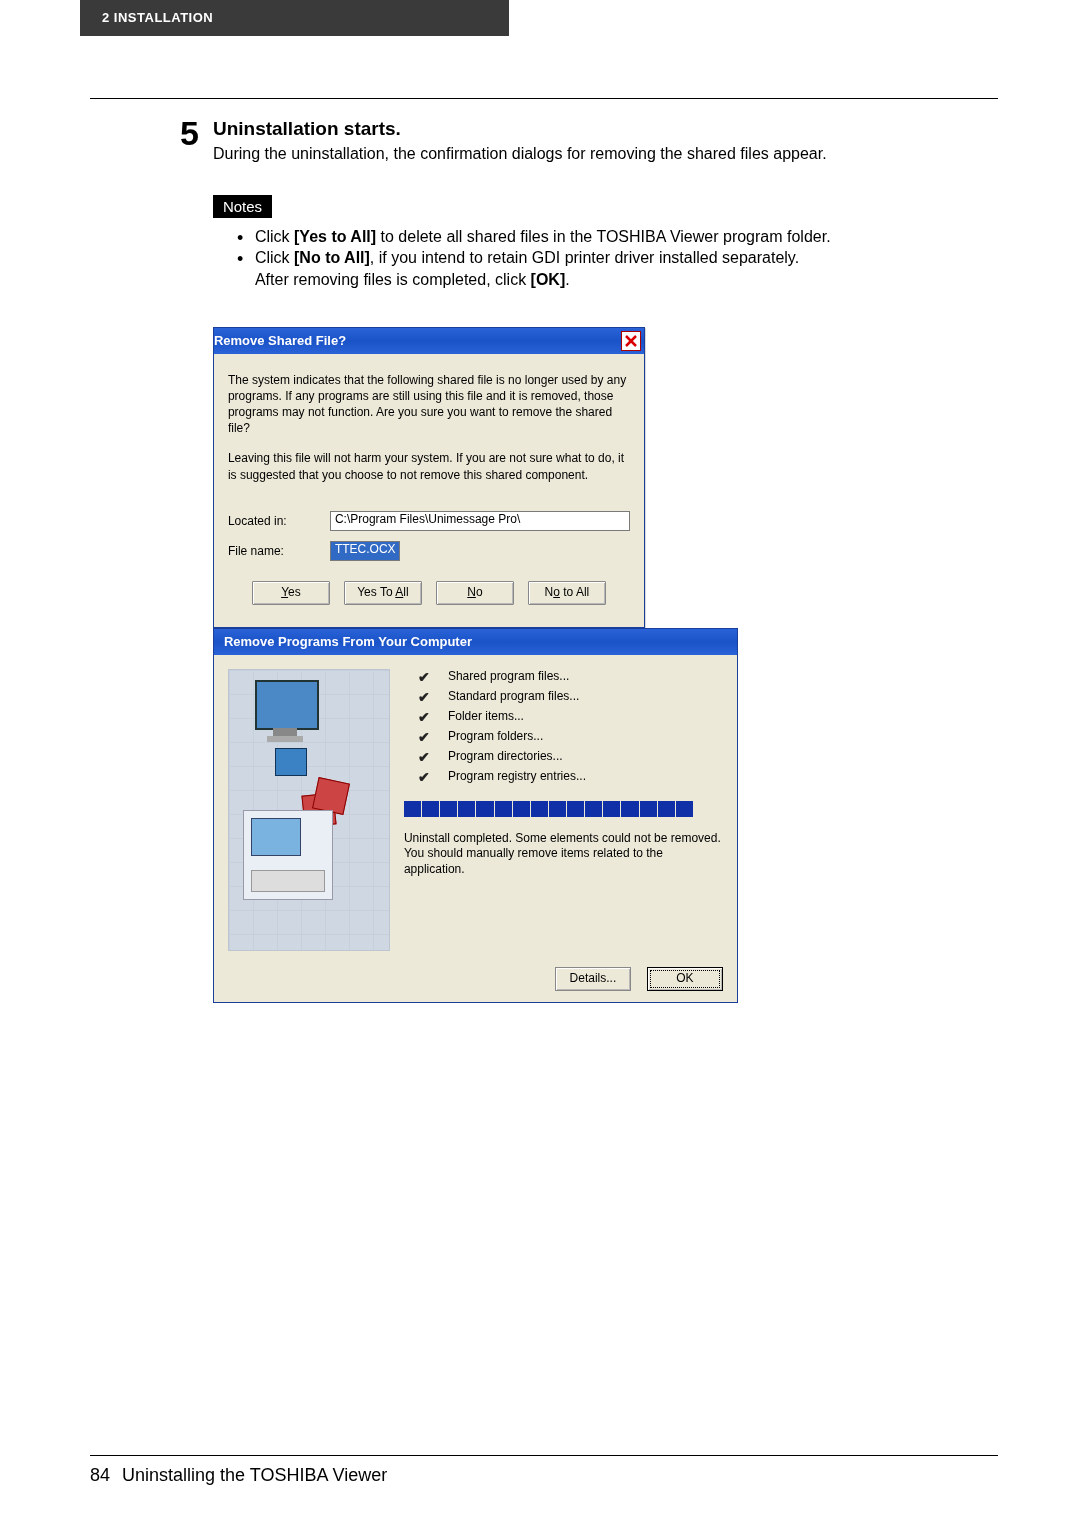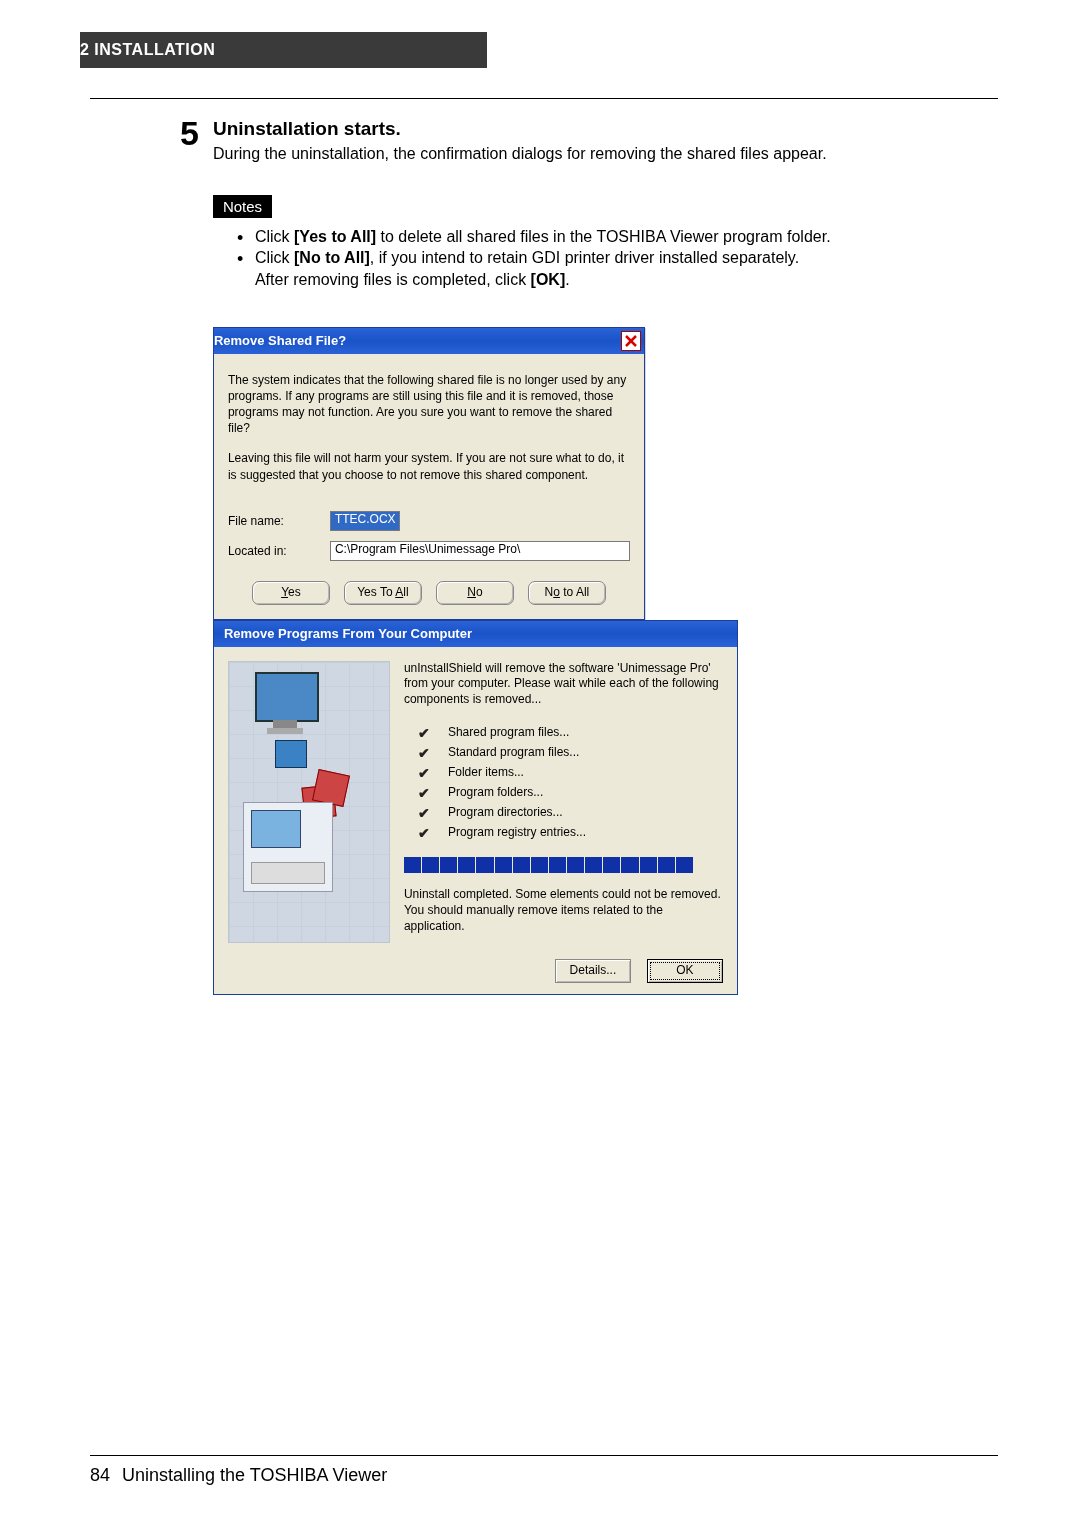--- a/index.html
+++ b/index.html
@@ -16,25 +16,25 @@
     box-sizing: border-box;
   }
   .header-tab {
     position: absolute;
     top: 0;
     left: 80px;
     width: 407px;
     height: 36px;
     background: #3a3a3a;
     color: #fff;
-    font-size: 16px;
-    font-weight: bold;
+    font-size: 13px;
+    font-weight: bold;
+    padding-left: 22px;
     line-height: 36px;
     letter-spacing: 0.5px;
-    margin-top: 32px;
   }
   .hr-top {
     position: absolute;
     top: 98px;
     left: 90px;
     right: 82px;
     border-top: 1px solid #000;
   }
   .content {
     position: absolute;
@@ -119,21 +119,21 @@
     background: #fff;
     border: 1px solid #a00;
     box-sizing: border-box;
     display: flex;
     align-items: center;
     justify-content: center;
   }
   .d1-close svg { display:block; }
   .d1-body {
     background: #ece9d8;
-    padding: 18px 14px 14px 14px;
+    padding: 18px 14px 22px 14px;
   }
   .d1-text { line-height: 1.35; }
   .d1-text2 { margin-top: 14px; line-height: 1.35; }
   .d1-fields { margin-top: 28px; }
   .d1-row { display: flex; align-items: center; margin-bottom: 10px; }
   .d1-label { width: 102px; }
   .d1-input {
     border: 1px solid #7a7a7a;
     background: #fff;
     height: 18px;
@@ -147,21 +147,21 @@
     display: flex;
     justify-content: center;
     gap: 14px;
     margin-top: 20px;
   }
   .d1-btn {
     width: 76px;
     height: 22px;
     background: #ece9d8;
     border: 1px solid #888;
-    border-radius: 7px;
+    border-radius: 1px;
     box-shadow: inset 1px 1px 0 #fff, inset -1px -1px 0 #b8b8b8;
     font-family: Tahoma, Arial, sans-serif;
     font-size: 12px;
     text-align: center;
     line-height: 20px;
   }
   .ul-y { text-decoration: underline; text-decoration-thickness: 1px; }
 
   
   .dialog2 {
@@ -312,26 +312,26 @@
                 <line x1="2" y1="2" x2="12" y2="12" stroke="#d80000" stroke-width="2.5"></line>
                 <line x1="12" y1="2" x2="2" y2="12" stroke="#d80000" stroke-width="2.5"></line>
               </svg>
             </div>
           </div>
           <div class="d1-body">
             <div class="d1-text">The system indicates that the following shared file is no longer used by any programs.  If any programs are still using this file and it is removed, those programs may not function.  Are you sure you want to remove the shared file?</div>
             <div class="d1-text2">Leaving this file will not harm your system.  If you are not sure what to do, it is suggested that you choose to not remove this shared component.</div>
             <div class="d1-fields">
               <div class="d1-row">
+                <div class="d1-label">Located in:</div>
+                <div class="d1-input">C:\Program Files\Unimessage Pro\</div>
+              </div>
+              <div class="d1-row">
                 <div class="d1-label">File name:</div>
                 <div class="d1-input sel">TTEC.OCX</div>
-              </div>
-              <div class="d1-row">
-                <div class="d1-label">Located in:</div>
-                <div class="d1-input">C:\Program Files\Unimessage Pro\</div>
               </div>
             </div>
             <div class="d1-buttons">
               <div class="d1-btn"><span class="ul-y">Y</span>es</div>
               <div class="d1-btn">Yes To <span class="ul-y">A</span>ll</div>
               <div class="d1-btn"><span class="ul-y">N</span>o</div>
               <div class="d1-btn">N<span class="ul-y">o</span> to All</div>
             </div>
           </div>
         </div>
@@ -348,21 +348,20 @@
               <div class="wiz-monitor1b"></div>
               <div class="wiz-monitor1s"></div>
               <div class="wiz-box"></div>
               <div class="wiz-floppy2"></div>
               <div class="wiz-floppy"></div>
               <div class="wiz-comp"></div>
               <div class="wiz-screen"></div>
               <div class="wiz-cpu"></div>
             </div>
             <div class="d2-right">
-              <div class="d2-desc">unInstallShield will remove the software 'Unimessage Pro' from your computer.  Please wait while each of the following components is removed...</div>
               <ul class="d2-list">
                 <li>Shared program files...</li>
                 <li>Standard program files...</li>
                 <li>Folder items...</li>
                 <li>Program folders...</li>
                 <li>Program directories...</li>
                 <li>Program registry entries...</li>
               </ul>
               <div class="d2-progress">
                 <div class="d2-block"></div>

